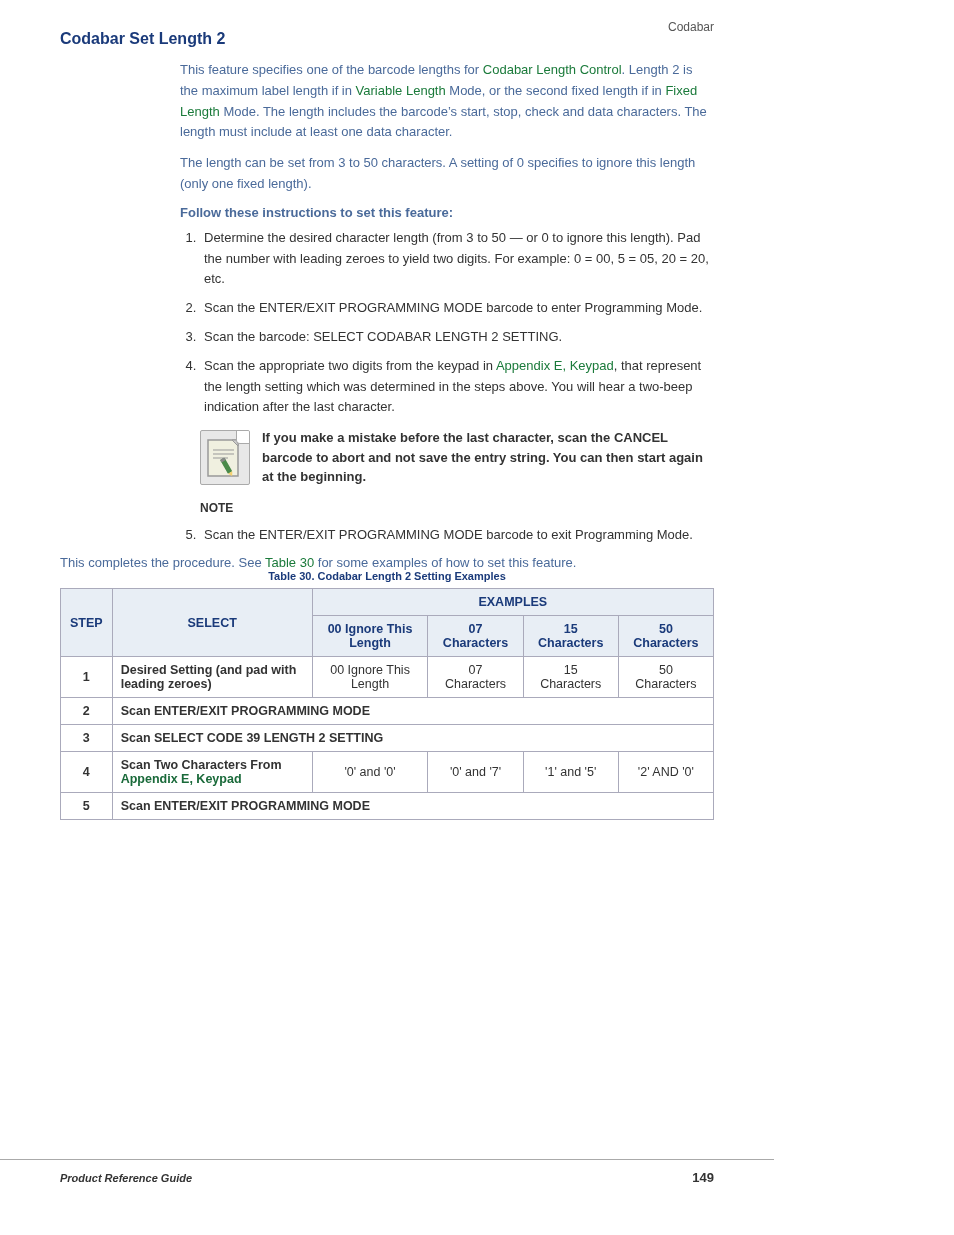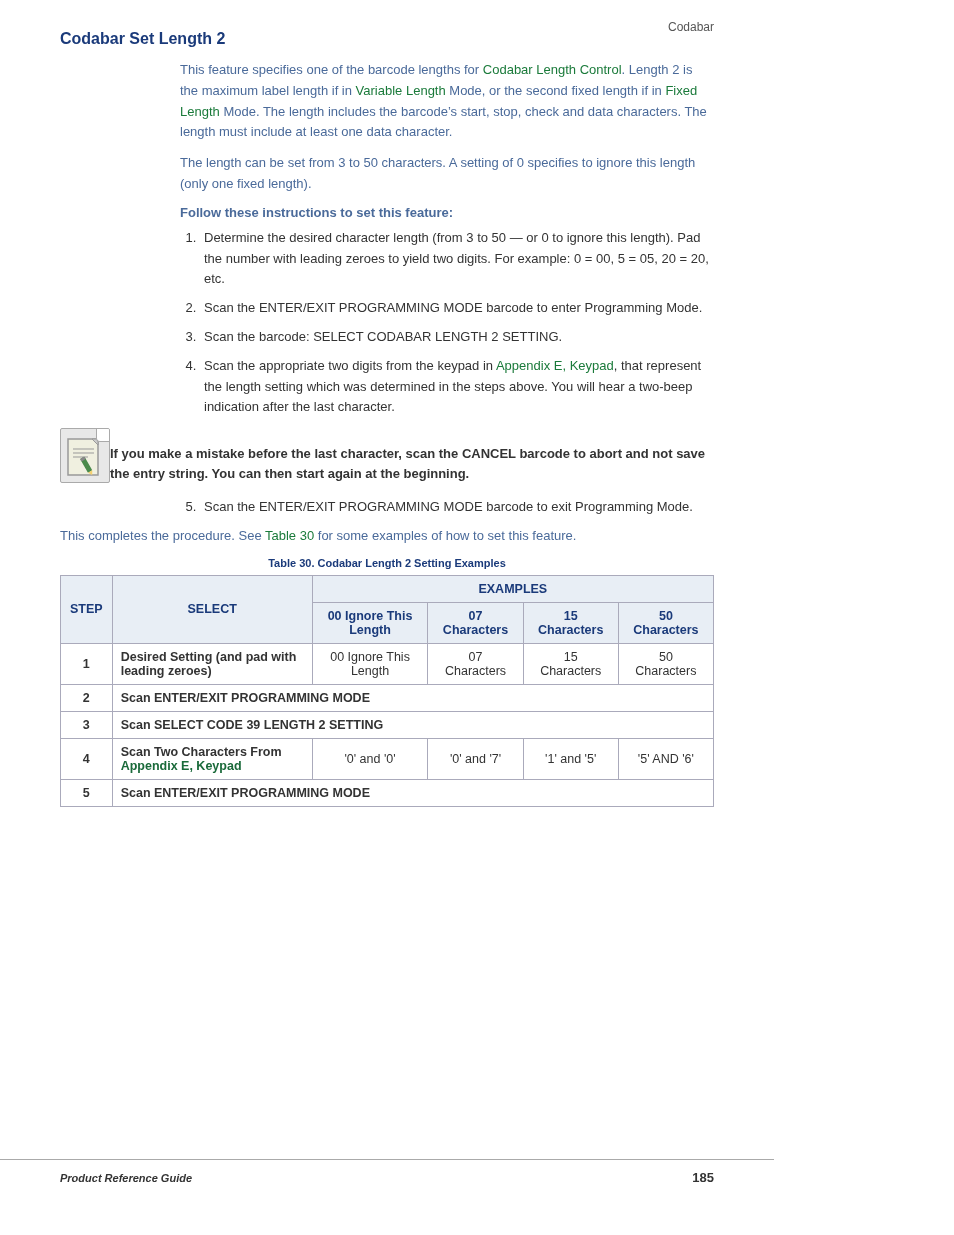--- a/index.html
+++ b/index.html
@@ -61,23 +61,25 @@
     }
     .numbered-list li {
       color: #333;
       font-size: 13px;
       line-height: 1.6;
       margin-bottom: 8px;
       padding-left: 4px;
     }
     .note-box {
       display: flex;
-      align-items: flex-end;
+      align-items: center;
+      margin-left: 140px;
       margin-bottom: 14px;
       margin-top: 8px;
+      gap: 12px;
     }
     .note-icon {
       width: 50px;
       height: 55px;
       flex-shrink: 0;
       position: relative;
     }
     .note-icon-img {
       width: 50px;
       height: 55px;
@@ -117,21 +119,20 @@
       font-weight: bold;
       margin-top: 4px;
       display: block;
       margin-left: 140px;
     }
     .completion-text {
       color: #4a6a9a;
       font-size: 13px;
       margin-left: 0;
       margin-top: 10px;
-      margin-bottom: 14px;
     }
     .table-title {
       font-size: 11px;
       font-weight: bold;
       color: #1a3a7a;
       text-align: center;
       margin-bottom: 6px;
     }
     table.main-table {
       width: 100%;
@@ -240,20 +241,21 @@
             <rect x="0" y="0" width="5" height="3" fill="#888" rx="1"></rect>
           </g>
         </svg>
       </div>
     </div>
     <div class="note-text-block">
       <p>If you make a mistake before the last character, scan the CANCEL barcode to abort and not save the entry string. You can then start again at the beginning.</p>
     </div>
   </div>
 
+  <span class="note-label">NOTE</span>
 
   <ol class="numbered-list" style="margin-top:10px;" start="5">
     <li>Scan the ENTER/EXIT PROGRAMMING MODE barcode to exit Programming Mode.</li>
   </ol>
 
   <p class="completion-text">
     <span>This completes the procedure. See </span><span class="highlight-green">Table 30</span><span> for some examples of how to set this feature.</span>
   </p>
 
   <p class="table-title">Table 30. Codabar Length 2 Setting Examples</p>
@@ -290,27 +292,27 @@
         <td colspan="5"><strong>Scan SELECT CODE 39 LENGTH 2 SETTING</strong></td>
       </tr>
       <tr>
         <td class="step-col">4</td>
         <td class="action-col">
           <strong>Scan Two Characters From <span class="action-link">Appendix E, Keypad</span></strong>
         </td>
         <td class="example-col">'0' and '0'</td>
         <td class="example-col">'0' and '7'</td>
         <td class="example-col">'1' and '5'</td>
-        <td class="example-col">'5' AND '6'</td>
+        <td class="example-col">'2' AND '0'</td>
       </tr>
       <tr>
         <td class="step-col">5</td>
         <td colspan="5"><strong>Scan ENTER/EXIT PROGRAMMING MODE</strong></td>
       </tr>
     </tbody>
   </table>
 
   <div class="footer-bar">
     <span class="footer-left">Product Reference Guide</span>
-    <span class="footer-right">185</span>
+    <span class="footer-right">149</span>
   </div>
 
 </div>
 
 </body></html>

